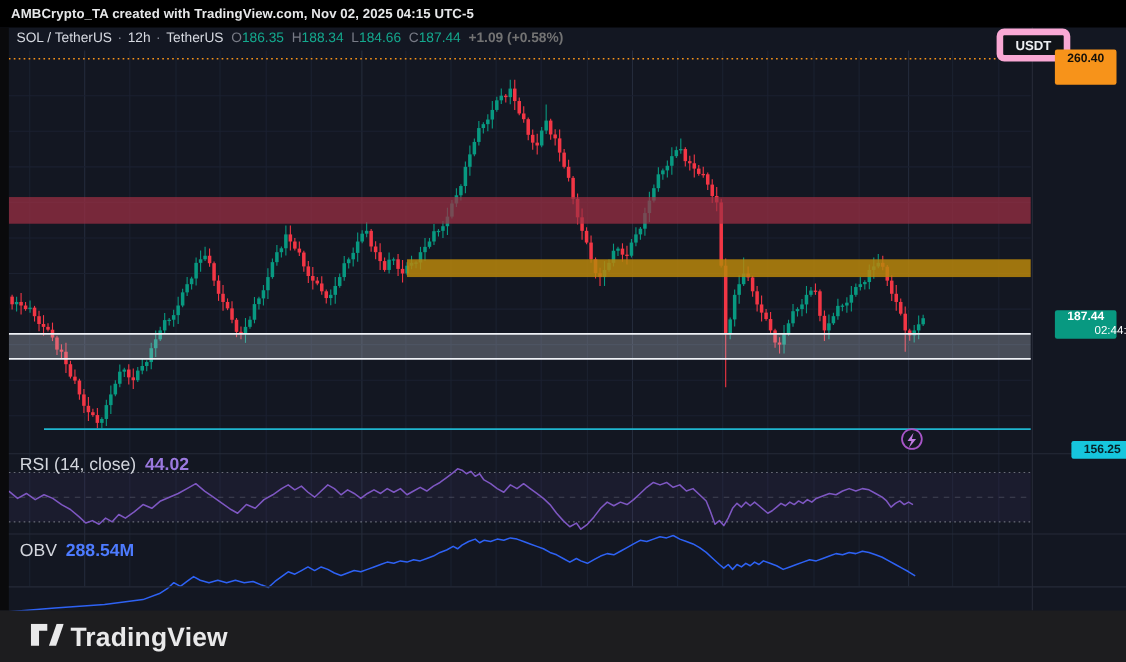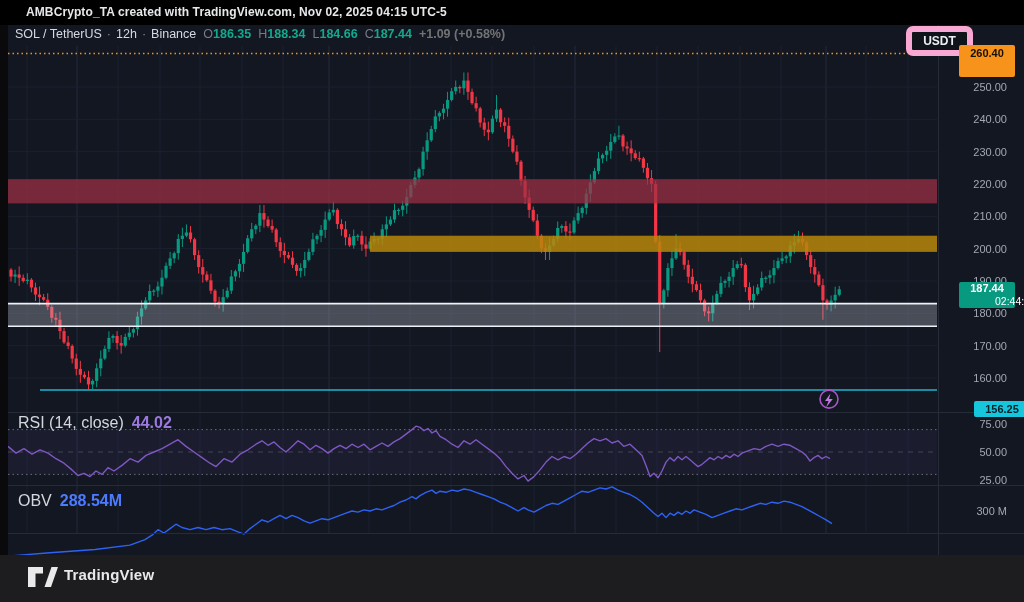--- a/index.html
+++ b/index.html
@@ -2,46 +2,46 @@
 <html><head>
 <meta charset="utf-8">
 <style>
   html,body{margin:0;padding:0;background:#131722;width:1024px;height:602px;
     font-family:"Liberation Sans",sans-serif;-webkit-font-smoothing:antialiased;}
   #stage{position:relative;width:1024px;height:602px;overflow:hidden;background:#131722;}
   .abs{position:absolute;}
   
   #topbar{left:0;top:0;width:1024px;height:25px;background:#000;color:#e7e8ea;
     font-size:12px;font-weight:700;line-height:25px;}
-  #topbar span{margin-left:26px;letter-spacing:.1px;}
+  #topbar span{margin-left:10px;letter-spacing:.1px;}
   
   #symbolbar{left:15px;top:27px;height:18px;font-size:12.5px;color:#d6d9e0;white-space:nowrap;z-index:6;}
   #symbolbar .sep{color:#8a8f9b;margin:0 5px;}
   #symbolbar .ltr{color:#787b86;margin-left:7px;}
-  #symbolbar .val{color:#14a98e;font-weight:700;text-align:center;}
+  #symbolbar .val{color:#14a98e;font-weight:400;text-align:center;}
   #symbolbar .chg{color:#737373;margin-left:7px;font-weight:600;}
   
   #usdt{left:906px;top:26px;width:55px;height:18px;border:6px solid #f9a8d4;border-radius:7px;
     background:#101319;color:#eceef2;font-size:12px;font-weight:700;text-align:center;line-height:18px;z-index:7;cursor:pointer;}
   
   .ptick{position:absolute;right:17px;width:60px;text-align:right;font-size:11px;color:#a3a7b1;z-index:4;}
   
   .tag{position:absolute;left:959px;width:56px;text-align:center;border-radius:2px;z-index:8;}
   #tag-alert{background:#f7931a;color:#14100a;font-size:11px;font-weight:700;height:32px;line-height:16px;}
   #tag-last{background:#089981;color:#fff;font-size:11px;font-weight:700;height:26px;line-height:13px;}
   #tag-last .cd{font-weight:400;font-size:10.5px;padding-left:36px;}
   #tag-level{background:#16c6dd;color:#062128;font-size:11px;font-weight:700;height:16px;line-height:16px;}
   
   .panelabel{position:absolute;left:18px;font-size:16px;color:#d4d7de;z-index:6;white-space:nowrap;}
   .panelabel .pv{margin-left:8px;font-weight:600;}
   #rsilabel .pv{color:#9b79df;}
   #obvlabel .pv{color:#4d7bff;margin-top:40px;}
   
   #footer{left:0;top:555px;width:1024px;height:47px;background:#1d1d1f;z-index:5;}
-  #footer .brand{position:absolute;left:64px;top:11px;font-size:15px;font-weight:700;color:#e9e9ea;letter-spacing:.2px;}
+  #footer .brand{position:absolute;left:64px;top:11px;font-size:24px;font-weight:700;color:#e9e9ea;letter-spacing:.2px;}
   #leftstrip{left:0;top:25px;width:8px;height:530px;background:#0a0a0c;z-index:5;}
   svg{position:absolute;left:0;top:0;z-index:2;}
 </style>
 </head>
 <body>
 
 <div id="stage">
 
   <div id="topbar" class="abs">
     <span>AMBCrypto_TA created with TradingView.com, Nov 02, 2025 04:15 UTC-5</span>
@@ -505,55 +505,39 @@
       <polyline points="8,556.1 50,552.8 95,549.5 130,545.1 145,539.6 152,535.2 158,529.7 164,533.0 170,528.6 176,524.2 182,527.5 190,529.7 198,527.5 206,529.7 214,527.5 222,529.7 230,528.6 238,531.9 244,534.1 250,528.6 256,524.2 262,519.8 268,522.0 274,518.7 280,515.4 286,518.7 292,515.4 298,517.6 304,520.9 310,523.1 316,520.9 322,518.7 328,519.8 334,517.6 340,515.4 346,513.2 352,511.0 358,512.1 364,509.9 370,511.0 376,508.8 382,509.9 388,507.7 394,505.5 400,502.2 406,500.0 412,496.7 416,498.9 420,495.6 426,492.3 432,490.1 436,493.4 440,491.2 446,492.3 452,490.1 458,491.2 464,489.0 470,490.1 476,492.3 482,494.5 488,496.7 494,498.9 500,502.2 506,504.4 512,507.7 518,511.0 524,507.7 528,509.9 534,512.1 540,508.8 546,505.5 552,503.3 558,504.4 564,501.1 570,497.8 576,494.5 582,491.2 588,492.3 594,490.1 600,487.9 606,489.0 612,486.8 618,490.1 624,492.3 630,494.5 636,497.8 642,502.2 648,507.7 654,513.2 658,516.5 662,513.2 666,517.6 670,513.2 674,515.4 678,512.1 682,514.3 686,511.0 690,513.2 694,509.9 700,512.1 706,514.3 712,517.6 718,515.4 724,513.2 730,511.0 736,508.8 742,509.9 748,507.7 754,505.5 760,503.3 766,504.4 772,502.2 778,503.3 784,501.1 790,502.2 796,504.4 802,506.6 808,509.9 814,513.2 820,516.5 826,519.8 832,523.6" fill="none" stroke="#2e62f4" stroke-width="1.4" stroke-linejoin="round"></polyline>
       <line x1="0" y1="412.5" x2="1024" y2="412.5" stroke="#262b38" stroke-width="1"></line>
       <line x1="0" y1="485.5" x2="1024" y2="485.5" stroke="#262b38" stroke-width="1"></line>
       <line x1="0" y1="533.5" x2="1024" y2="533.5" stroke="#262b38" stroke-width="1"></line>
       <line x1="938.5" y1="25" x2="938.5" y2="555" stroke="#262b38" stroke-width="1"></line>
       <circle cx="829" cy="399.09375" r="9" fill="#131722" stroke="#a855c8" stroke-width="1.6"></circle>
       <path d="M830.5 393.5 l-5.5 7.5 h3.6 l-2.6 6.5 6.8 -8.5 h-3.8 z" fill="#c07ae0"></path>
     </svg>
 
   <div id="symbolbar" class="abs">
-    <span>SOL / TetherUS</span><span class="sep">·</span><span>12h</span><span class="sep">·</span><span>Binance</span><span class="ltr">O</span><span class="val">186.35</span><span class="ltr">H</span><span class="val">188.34</span><span class="ltr">L</span><span class="val">184.66</span><span class="ltr">C</span><span class="val">187.44</span><span class="chg">+1.09 (+0.58%)</span>
+    <span>SOL / TetherUS</span><span class="sep">·</span><span>12h</span><span class="sep">·</span><span>TetherUS</span><span class="ltr">O</span><span class="val">186.35</span><span class="ltr">H</span><span class="val">188.34</span><span class="ltr">L</span><span class="val">184.66</span><span class="ltr">C</span><span class="val">187.44</span><span class="chg">+1.09 (+0.58%)</span>
   </div>
 
   <div id="usdt" class="abs">USDT</div>
 
   <div id="tag-alert" class="tag" style="top: 45.3768px;">260.40</div>
   <div id="tag-last" class="tag" style="top: 282.256px;">
       <div>187.44</div>
       <div class="cd">02:44:20</div>
     </div>
   <div id="tag-level" class="tag" style="top: 401px; margin-left: 15px;">156.25</div>
 
   <div id="rsilabel" class="panelabel" style="top:414px">
     <span>RSI (14, close)</span><span class="pv">44.02</span>
   </div>
   <div id="obvlabel" class="panelabel" style="top:492px">
     <span>OBV</span><span class="pv">288.54M</span>
   </div>
 
-  <div id="price-scale" class="abs" style="left:938px;top:45px;width:86px;height:488px;">
-      <div class="ptick" style="top: 36px;">250.00</div>
-      <div class="ptick" style="top: 68.33px;">240.00</div>
-      <div class="ptick" style="top: 100.66px;">230.00</div>
-      <div class="ptick" style="top: 132.99px;">220.00</div>
-      <div class="ptick" style="top: 165.32px;">210.00</div>
-      <div class="ptick" style="top: 197.65px;">200.00</div>
-      <div class="ptick" style="top: 229.98px;">190.00</div>
-      <div class="ptick" style="top: 262.31px;">180.00</div>
-      <div class="ptick" style="top: 294.64px;">170.00</div>
-      <div class="ptick" style="top: 326.97px;">160.00</div>
-      <div class="ptick" style="top: 373px;">75.00</div>
-      <div class="ptick" style="top: 401px;">50.00</div>
-      <div class="ptick" style="top: 429px;">25.00</div>
-      <div class="ptick" style="top: 460px;">300 M</div>
-    </div>
   <div id="time-scale" class="abs" style="left:0;top:533px;width:1024px;height:22px;"></div>
 
   <div id="footer" class="abs">
     <svg class="abs" style="left:28px;top:12px" width="30" height="24" viewBox="0 0 30 24">
       <path fill="#e9e9ea" d="M0 0 h15 v6.5 h-7.5 V20 H0 z"></path>
       <path fill="#e9e9ea" d="M16.5 20 L23.5 0 h6.5 L23 20 z"></path>
     </svg>
     <span class="brand">TradingView</span>
   </div>
 

